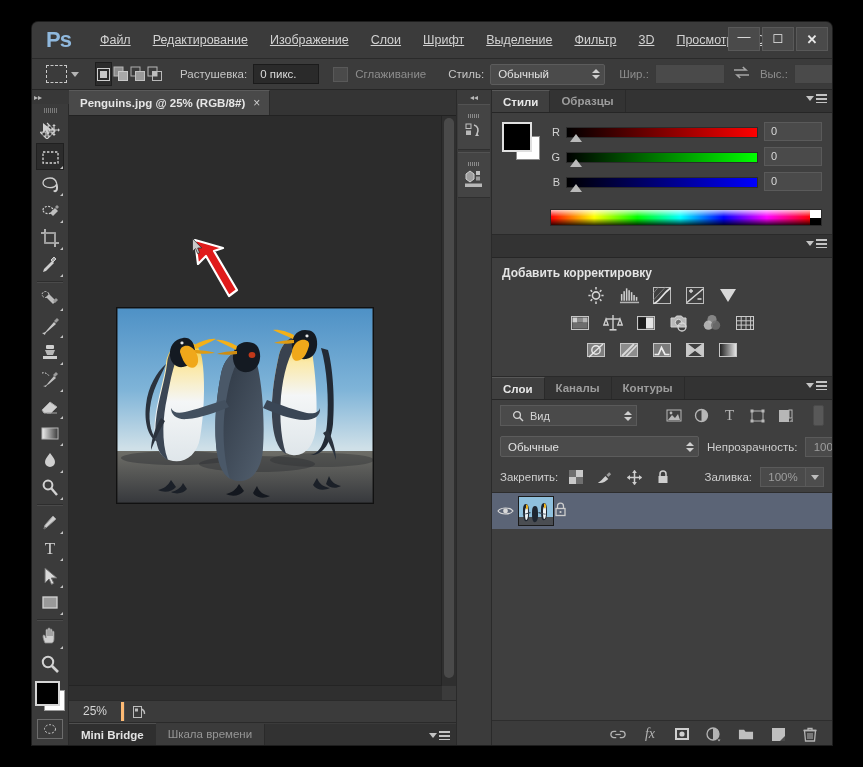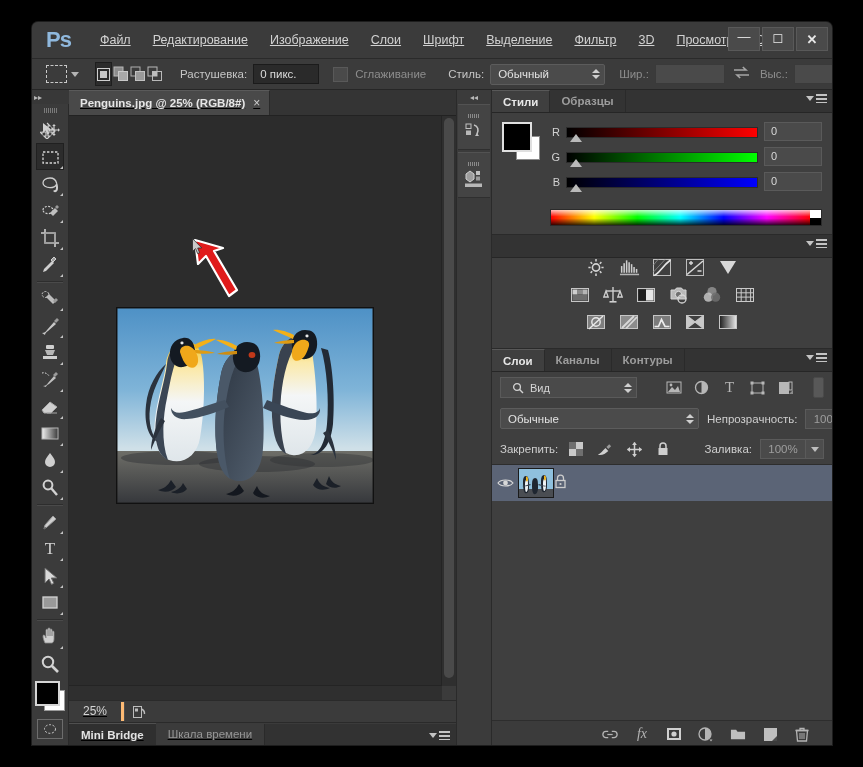--- a/index.html
+++ b/index.html
@@ -60,21 +60,21 @@
   .tool .tri{position:absolute;right:1px;bottom:1px;width:0;height:0;
              border-left:3px solid transparent;border-bottom:3px solid #c3c3c3;}
   .tsep{width:26px;height:1px;background:#2d2d2d;margin:3px 0;box-shadow:0 1px 0 #4a4a4a;}
   .fgbg{position:relative;width:30px;height:30px;margin-top:4px;}
   .fgbg .bg{position:absolute;right:0;bottom:0;width:19px;height:19px;background:#fff;border:1px solid #9a9a9a;}
   .fgbg .fg{position:absolute;left:0;top:0;width:21px;height:21px;background:#000;border:2px solid #d5d5d5;}
   .qmask{width:24px;height:18px;border:1px solid #6d6d6d;display:flex;align-items:center;
          justify-content:center;margin-top:8px;}
 
   
-  .docarea{flex:1;display:flex;flex-direction:column;background:#15803d;min-width:0;text-decoration:underline;}
+  .docarea{flex:1;display:flex;flex-direction:column;background:#15803d;min-width:0;}
   .tabstrip{height:25px;background:#343434;display:flex;align-items:flex-end;border-bottom:1px solid #222;}
   .doctab{height:24px;background:#494949;display:flex;align-items:center;gap:8px;
           padding:0 9px 0 11px;border-right:1px solid #2a2a2a;border-top:1px solid #5a5a5a;}
   .doctab .ttl{color:#e6e6e6;font-size:11.5px;font-weight:bold;}
   .doctab .x{color:#cfcfcf;font-size:12px;line-height:1;}
   .canvaswrap{flex:1;position:relative;background:#2c2c2c;overflow:hidden;}
   .canvas{position:absolute;left:0;right:14px;top:0;bottom:14px;background:#2c2c2c;}
   .photo{position:absolute;left:48px;top:192px;width:256px;height:195px;
          box-shadow:0 0 0 1px #111;overflow:hidden;}
   .vscroll{position:absolute;right:0;top:0;bottom:14px;width:14px;background:#2f2f2f;border-left:1px solid #242424;}
@@ -163,21 +163,21 @@
   .opcar{width:17px;height:18px;background:#4d4d4d;border:1px solid #5a5a5a;border-left:none;
          display:flex;align-items:center;justify-content:center;}
   .lockico{width:16px;height:15px;display:flex;align-items:center;justify-content:center;}
   .layerlist{flex:1;background:#3f3f3f;border-top:1px solid #2d2d2d;border-bottom:1px solid #2d2d2d;}
   .layeritem{height:36px;display:flex;align-items:center;background:#5b6476;gap:0;}
   .eyecell{width:26px;display:flex;align-items:center;justify-content:center;}
   .lthumb{width:34px;height:28px;border:1px solid #1b1b1b;overflow:hidden;position:relative;}
   .lname{color:#ececec;font-size:11.5px;font-style:italic;margin-left:14px;flex:1;}
   .llock{margin-right:12px;}
   .lbtns{height:26px;background:#3b3b3b;display:flex;align-items:center;
-         justify-content:flex-end;gap:16px;padding-right:22px;}
+         justify-content:flex-end;gap:16px;padding-right:14px;}
   .lbtn{width:16px;height:16px;display:flex;align-items:center;justify-content:center;}
 
   
   .peng{position:absolute;inset:0;}
   .cursor{position:absolute;left:123px;top:122px;width:11px;height:17px;z-index:30;}
   .arrow{position:absolute;left:118px;top:118px;z-index:25;pointer-events:none;}
   .psep{height:1px;background:#2a2a2a;box-shadow:0 1px 0 #4a4a4a;}
 </style>
 </head>
 <body>
@@ -644,20 +644,21 @@
       </div>
       <div class="psep"></div>
 
       <div class="ptabs">
         <span class="pmenu">
           <span class="dcar"></span>
             <span class="bars"></span>
         </span>
       </div>
       <div class="pbody">
+        <div class="adjtitle">Добавить корректировку</div>
 
         <div class="adjrow">
           <div class="adjbtn">
             <svg width="20" height="19" viewBox="0 0 20 19">
                 <circle cx="10" cy="9.5" r="3.6" fill="none" stroke="#d4d4d4" stroke-width="1.6"></circle>
                 <g stroke="#d4d4d4" stroke-width="1.5">
                   <path d="M10 1v2.4M10 15.6V18M2.4 9.5h2.2M15.4 9.5h2.2M4.6 4.1l1.6 1.6M13.8 13.3l1.6 1.6M15.4 4.1l-1.6 1.6M6.2 13.3l-1.6 1.6"></path>
                 </g>
               </svg>
           </div>

